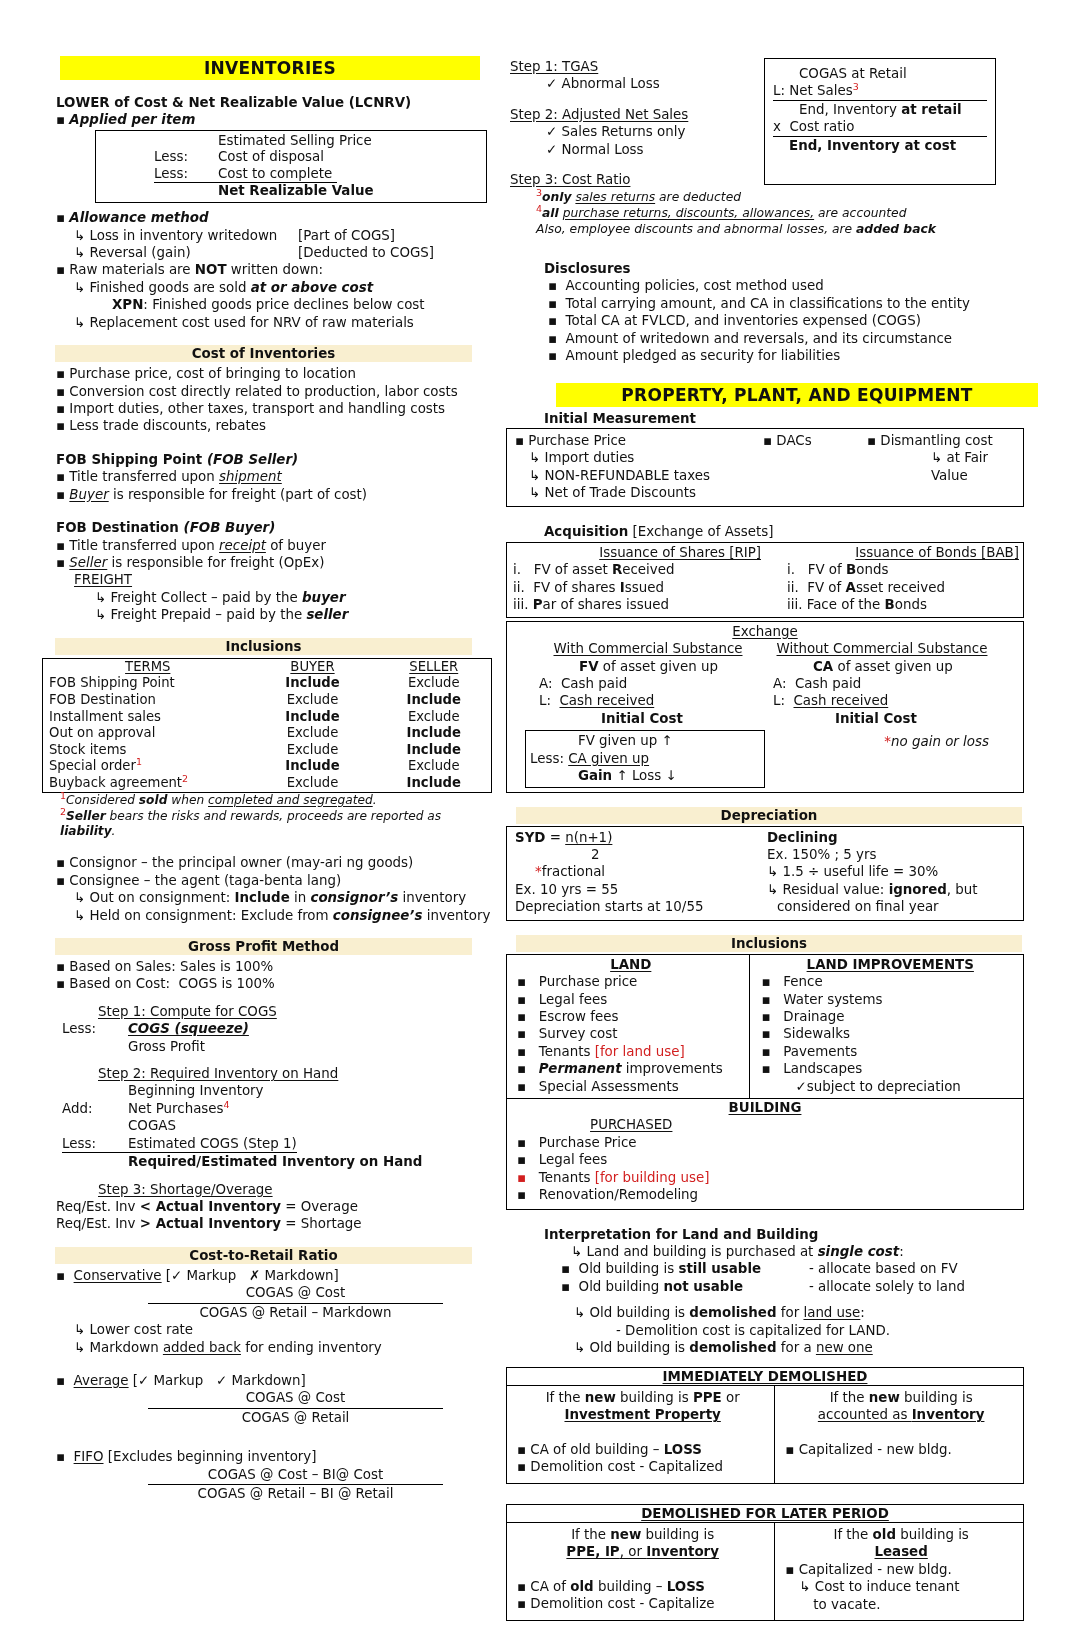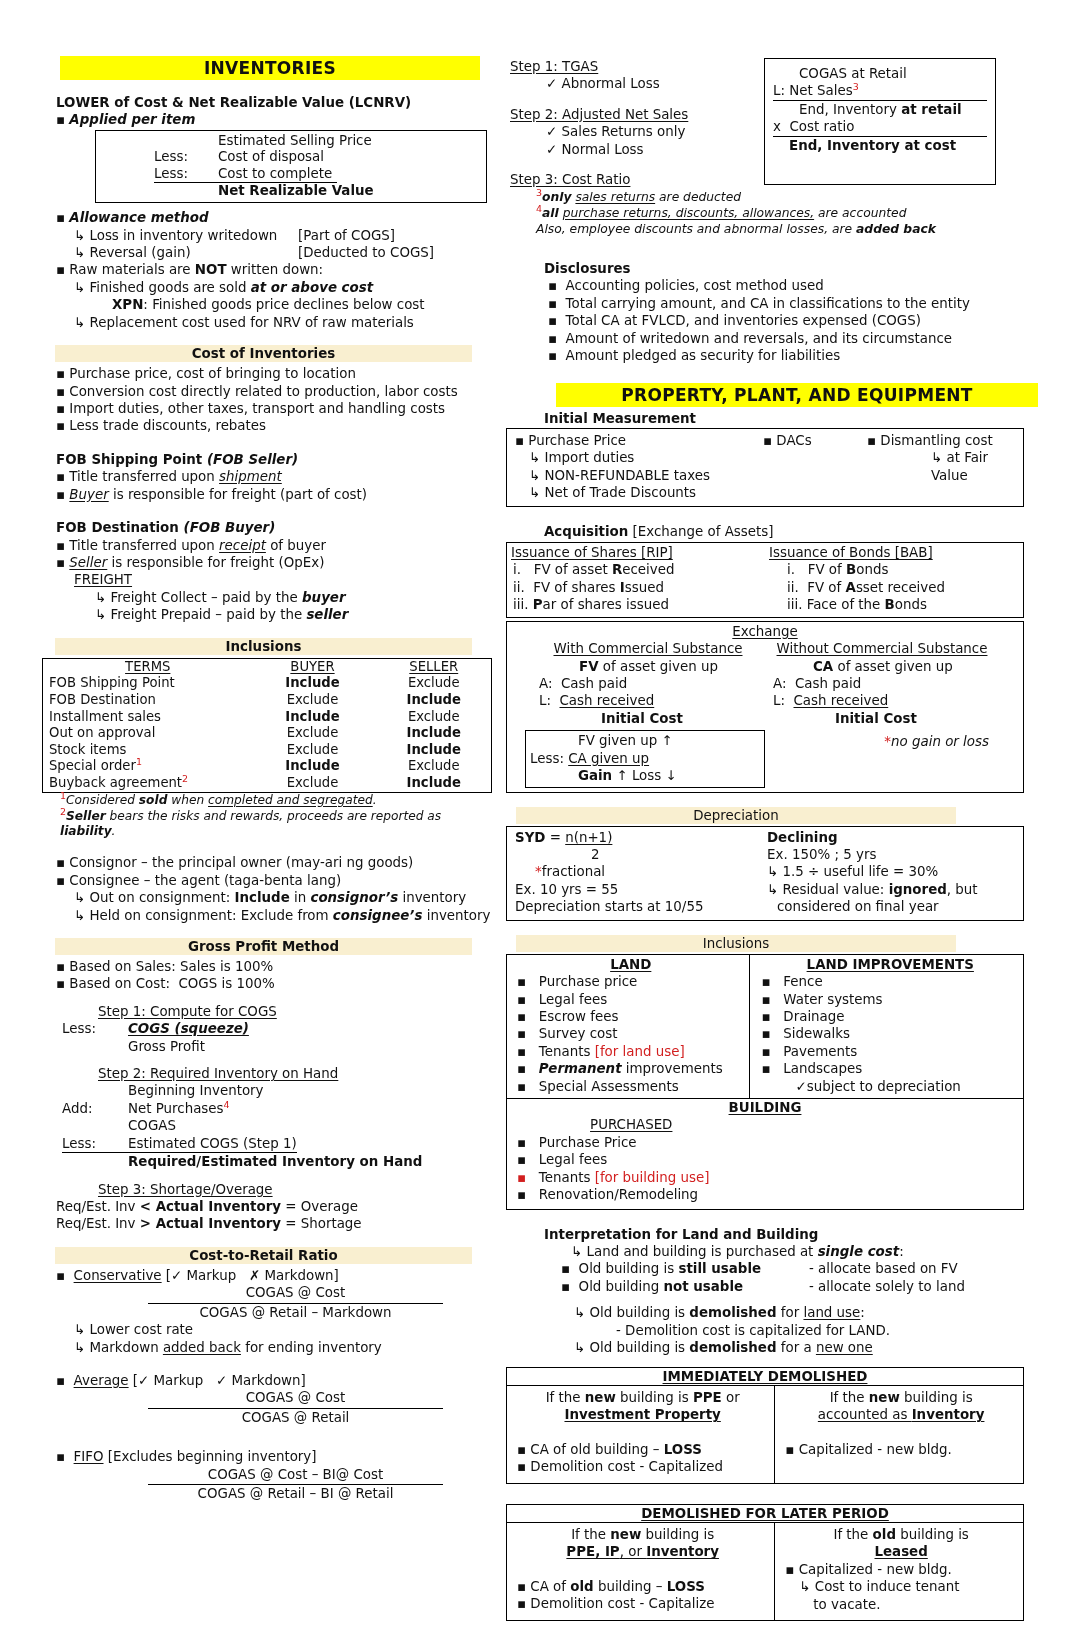--- a/index.html
+++ b/index.html
@@ -10,21 +10,21 @@
   .page{padding:56px 24px 30px 40px;display:flex;gap:14px}
   .colL{width:452px;flex:none}
   .colR{width:518px;flex:none}
   .ln{line-height:1.3;white-space:pre-wrap}
   .b{font-weight:700}.i{font-style:italic}
   .u{text-decoration:underline;text-underline-offset:2px}
   .r{color:#d21f1f}
   sup{font-size:9.5px;line-height:0}
   .ytitle{background:#ffff00;font-weight:700;text-align:center;font-size:17px;padding:2px 0;letter-spacing:.3px}
   .creamL{background:#f9efd0;font-weight:700;text-align:center;padding:1px 0;margin:14px 0 3px 15px;width:417px}
-  .creamR{background:#f9efd0;font-weight:400;text-align:center;padding:1px 0;margin:14px 18px 2px 10px;width:440px}
+  .creamR{background:#f9efd0;font-weight:700;text-align:center;padding:1px 0;margin:14px 18px 2px 10px;width:506px}
   .sec{margin-top:11px}
   .ind1{margin-left:16px}.ind2{margin-left:34px}.ind3{margin-left:55px}.ind4{margin-left:72px}
   .lab{display:inline-block;width:64px}
   .ul{border-bottom:1.4px solid #000;display:table}
   
   .nrvbox{margin-left:55px;width:392px;border:1.5px solid #000;padding:2px 0 3px;margin-top:1px}
   .nrvrow{margin-left:58px;line-height:1.22;white-space:pre-wrap}
   
   .two .p1{display:inline-block;width:224px}
   .twoI .p1{display:inline-block;width:248px}
@@ -56,21 +56,21 @@
   .disc{margin-left:42px}
   .ppebar{margin:18px 0 3px 50px;width:482px}
   .h-ind{margin-left:38px;font-weight:700}
   .box{border:1.6px solid #000}
   .initbox{display:flex;padding:3px 6px 4px 8px;margin-top:1px}
   .initc1{width:248px}.initc2{width:104px}.initc3{flex:1}
   .sub14{padding-left:14px}.sub64{padding-left:64px}
   .acq{margin-left:38px;margin-top:16px}
   .sharesbox{display:flex;margin-top:2px;padding:1px 0 3px}
   .sharecol{width:50%;padding:0 4px}
-  .sharecol .hd{text-align:left}
+  .sharecol .hd{text-align:right}
   .shl{margin-left:2px}.shr{margin-left:18px}
   .exbox{margin-top:3px;padding:1px 24px 4px}
   .excols{display:flex}
   .excol{width:50%}
   .pl8{padding-left:8px}.pl48{padding-left:48px}.pl70{padding-left:70px}
   .gainbox{border:1.5px solid #000;width:240px;margin:3px 0 0 -6px;padding:1px 4px 2px}
   .exnote{text-align:right;margin-top:6px;padding-right:10px}
   .depbox{display:flex;padding:2px 8px 4px;margin-top:1px}
   .depL{width:252px}.depR{flex:1}
   .pl76{padding-left:76px}.pl20{padding-left:20px}.pl10{padding-left:10px}

